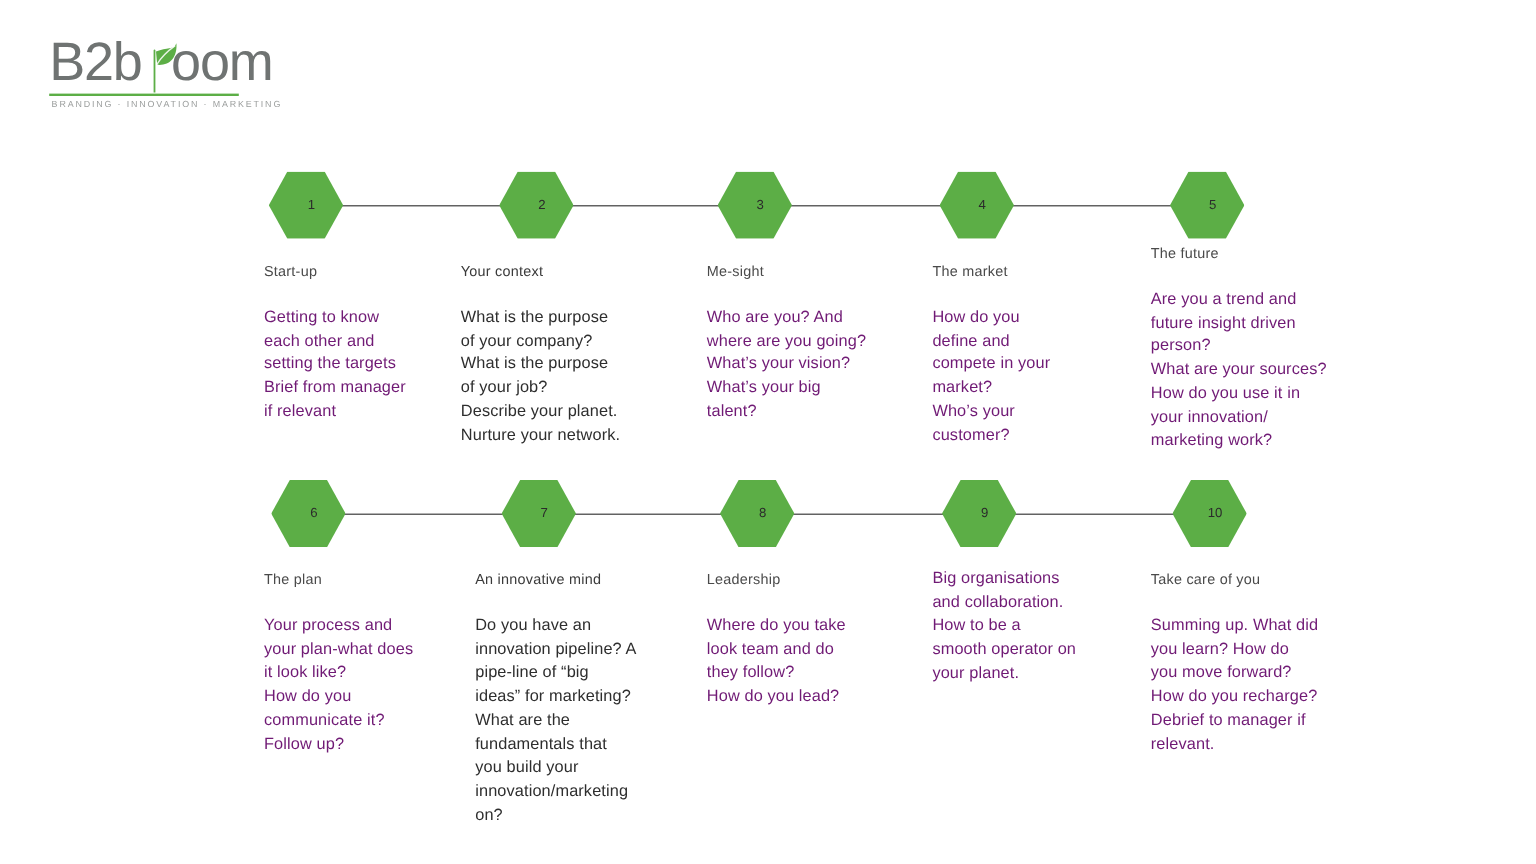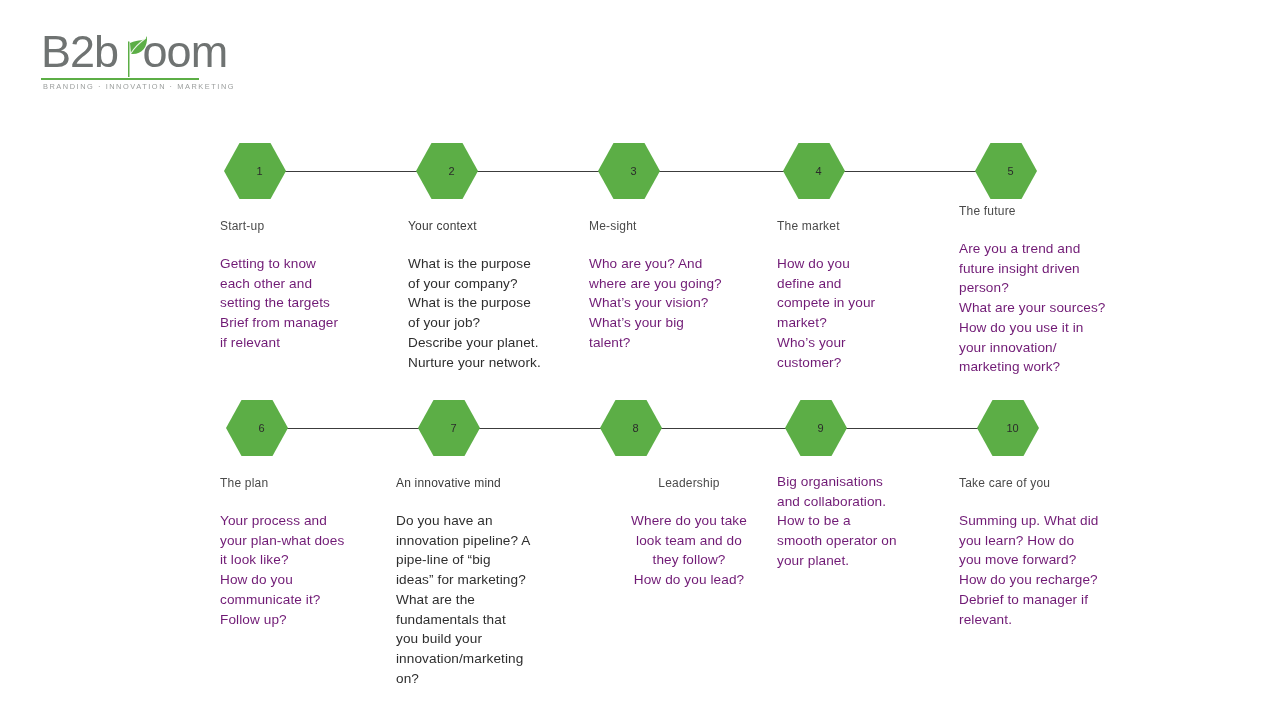--- a/index.html
+++ b/index.html
@@ -101,21 +101,21 @@
   </div>
 
   <div class="col" style="left:220px;top:215px;">
     <h2 class="heading">Start-up</h2>
     <p class="body">Getting to know
 each other and
 setting the targets
 Brief from manager
 if relevant</p>
   </div>
-  <div class="col" style="left:408px;top:215px;">
+  <div class="col" style="left:384px;top:215px;">
     <h2 class="heading strong">Your context</h2>
     <p class="body strong">What is the purpose
 of your company?
 What is the purpose
 of your job?
 Describe your planet.
 Nurture your network.</p>
   </div>
   <div class="col" style="left:589px;top:215px;">
     <h2 class="heading">Me-sight</h2>
@@ -182,21 +182,21 @@
     <p class="body strong">Do you have an
 innovation pipeline? A
 pipe-line of “big
 ideas” for marketing?
 What are the
 fundamentals that
 you build your
 innovation/marketing
 on?</p>
   </div>
-  <div class="col" style="left:589px;top:472px;text-align:center;">
+  <div class="col" style="left:589px;top:472px;">
     <h2 class="heading">Leadership</h2>
     <p class="body">Where do you take
 look team and do
 they follow?
 How do you lead?</p>
   </div>
   <div class="col" style="left:777px;top:472px;">
     <p class="body">Big organisations
 and collaboration.
 How to be a

